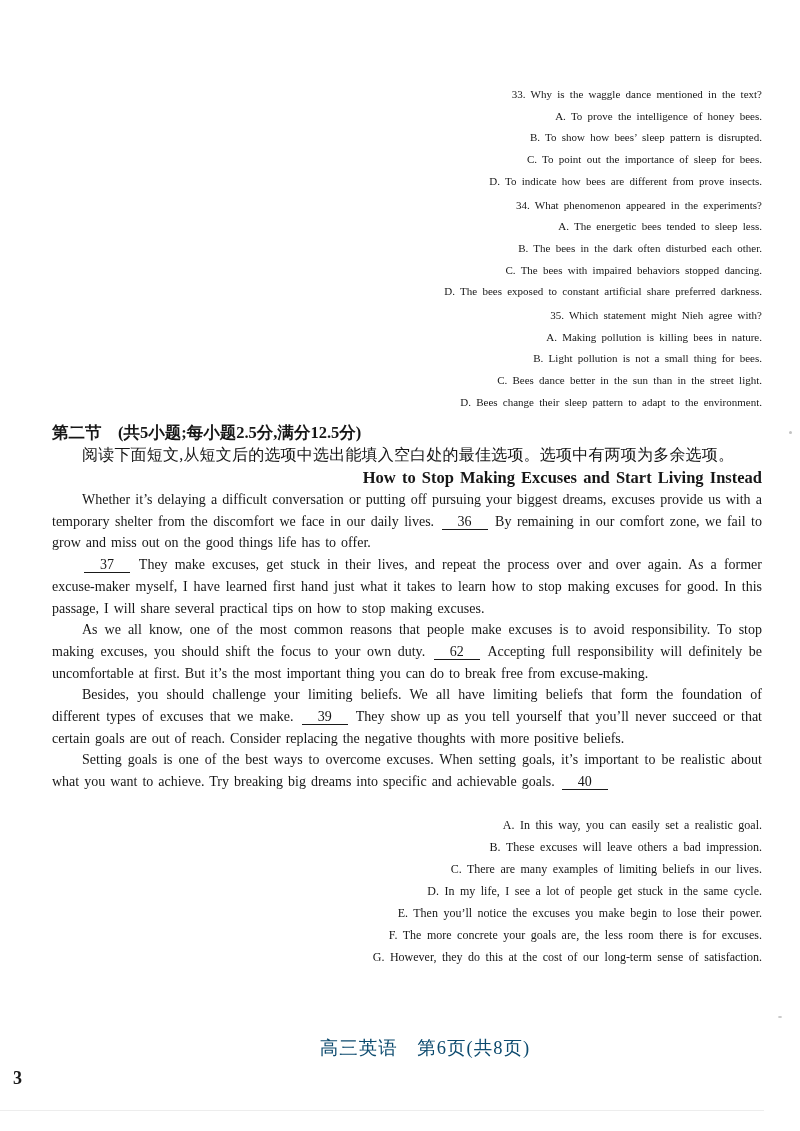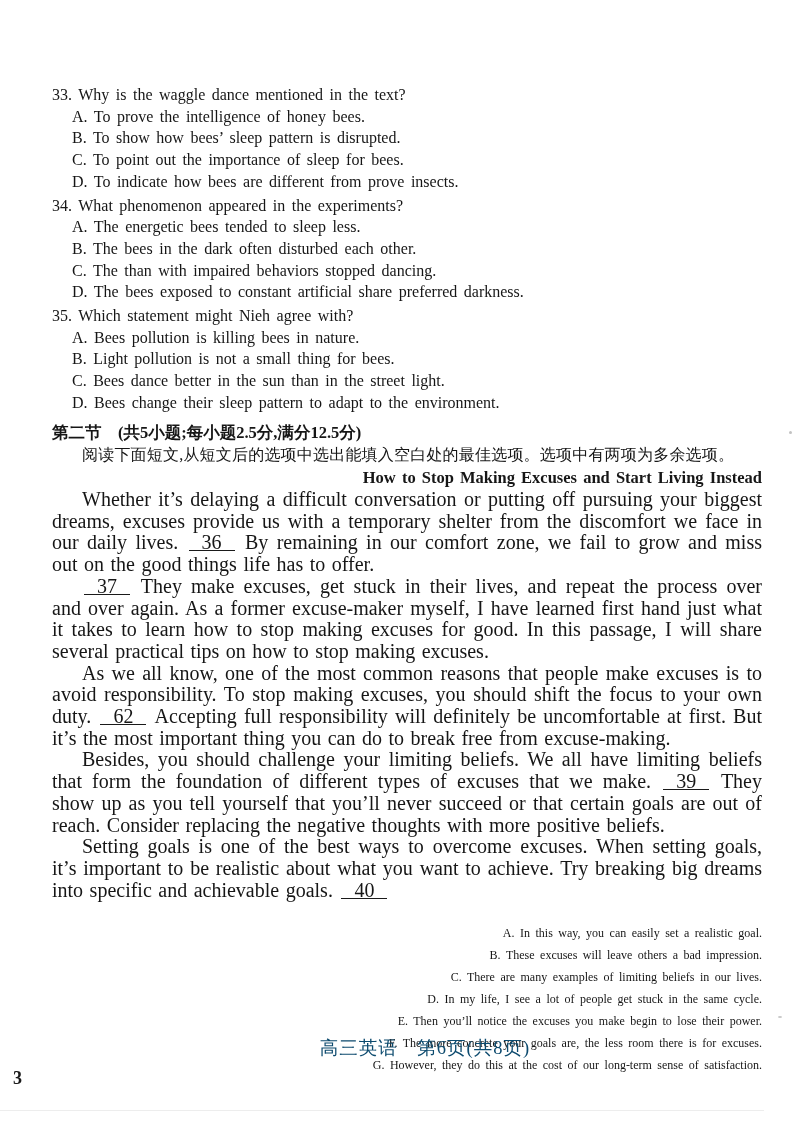--- a/index.html
+++ b/index.html
@@ -3,28 +3,28 @@
 <meta charset="utf-8">
 <style>
   html,body{margin:0;padding:0;background:#ffffff;}
   .page{
     position:relative;width:800px;height:1131px;background:#ffffff;overflow:hidden;
     color:#161616;font-family:"Liberation Serif", serif;
     -webkit-font-smoothing:antialiased;
   }
   .content{position:absolute;left:52px;top:84px;width:710px;}
   
-  .q-block{font-size:16px;line-height:21.7px;word-spacing:2.5px;margin-bottom:2px;}
+  .q-block{font-size:11px;line-height:21.7px;word-spacing:2.5px;margin-bottom:2px;text-align:right;}
   .q-stem{white-space:nowrap;}
   .q-option{padding-left:20px;white-space:nowrap;}
   
   .section-heading{font-size:16.5px;font-weight:700;line-height:22.5px;margin-top:8px;word-spacing:2px;}
   .instruction{font-size:16px;line-height:22px;text-indent:30px;letter-spacing:.2px;}
   .passage-title{font-size:16.5px;font-weight:700;text-align:right;line-height:23px;word-spacing:2px;}
-  .para{margin:0;font-size:20px;line-height:21.7px;text-align:justify;text-indent:30px;word-spacing:1.5px;}
+  .para{margin:0;font-size:14px;line-height:21.7px;text-align:justify;text-indent:30px;word-spacing:1.5px;}
   .blank{
     display:inline-block;min-width:28px;padding:0 9px;margin:0 2px;
     border-bottom:1.4px solid #1a1a1a;text-align:center;text-indent:0;line-height:15px;
   }
   .gap-options{margin-top:21px;font-size:12px;line-height:22px;word-spacing:2.5px;padding-left:20px;text-align:right;}
   .gap-option{white-space:nowrap;}
   
   .footer{position:absolute;top:1035px;left:50px;right:0;text-align:center;
           font-size:18.5px;word-spacing:6px;letter-spacing:1px;color:#0c4a6e;}
   .corner-number{position:absolute;left:13px;top:1068px;font-size:18px;font-weight:700;color:#1a1a1a;}
@@ -44,26 +44,26 @@
           <div class="q-stem">33. Why is the waggle dance mentioned in the text?</div>
           <div class="q-option">A. To prove the intelligence of honey bees.</div>
           <div class="q-option">B. To show how bees’ sleep pattern is disrupted.</div>
           <div class="q-option">C. To point out the importance of sleep for bees.</div>
           <div class="q-option">D. To indicate how bees are different from prove insects.</div>
         </div>
         <div class="q-block">
           <div class="q-stem">34. What phenomenon appeared in the experiments?</div>
           <div class="q-option">A. The energetic bees tended to sleep less.</div>
           <div class="q-option">B. The bees in the dark often disturbed each other.</div>
-          <div class="q-option">C. The than with impaired behaviors stopped dancing.</div>
+          <div class="q-option">C. The bees with impaired behaviors stopped dancing.</div>
           <div class="q-option">D. The bees exposed to constant artificial share preferred darkness.</div>
         </div>
         <div class="q-block">
           <div class="q-stem">35. Which statement might Nieh agree with?</div>
-          <div class="q-option">A. Bees pollution is killing bees in nature.</div>
+          <div class="q-option">A. Making pollution is killing bees in nature.</div>
           <div class="q-option">B. Light pollution is not a small thing for bees.</div>
           <div class="q-option">C. Bees dance better in the sun than in the street light.</div>
           <div class="q-option">D. Bees change their sleep pattern to adapt to the environment.</div>
         </div>
       </div>
 
     <div class="section-heading">第二节　(共5小题;每小题2.5分,满分12.5分)</div>
     <div class="instruction">阅读下面短文,从短文后的选项中选出能填入空白处的最佳选项。选项中有两项为多余选项。</div>
     <div class="passage-title">How to Stop Making Excuses and Start Living Instead</div>
 

